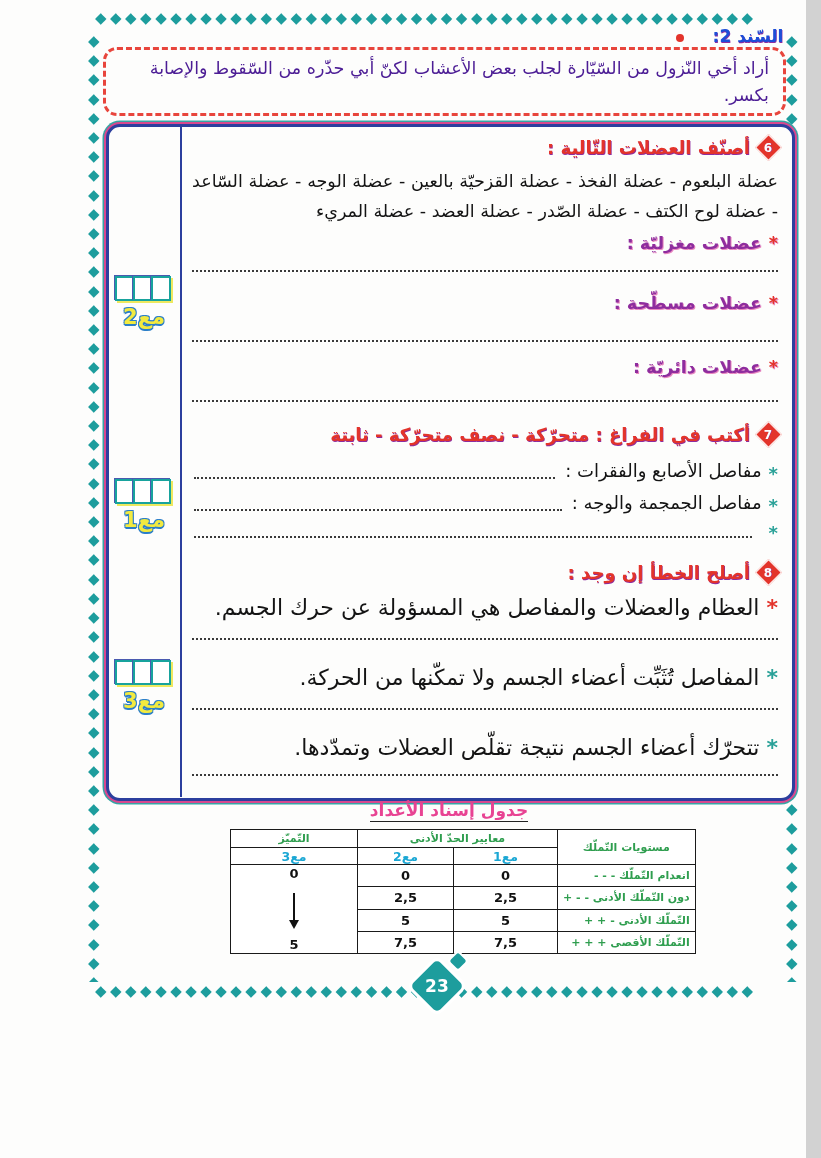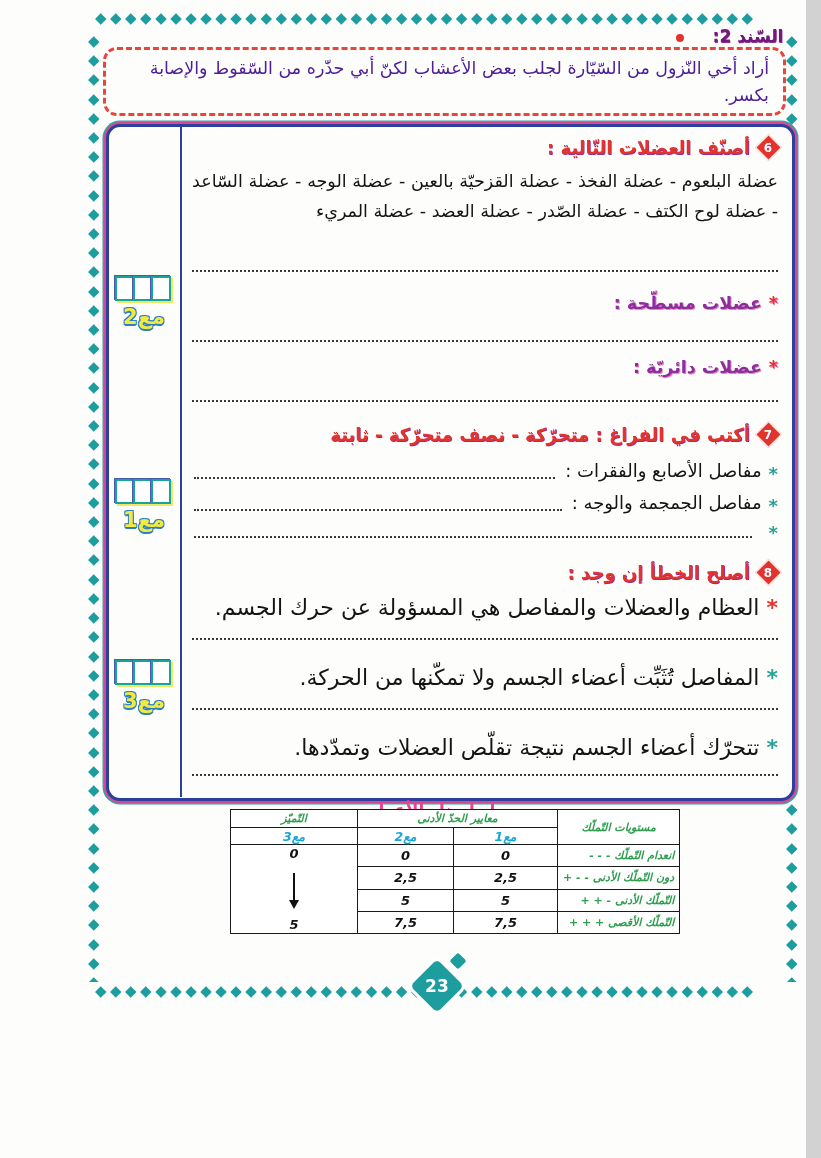--- a/index.html
+++ b/index.html
@@ -7,21 +7,21 @@
   .page { position:relative; width:821px; height:1158px; background:#fdfdfc; overflow:hidden; }
   .scan-edge { position:absolute; right:0; top:0; width:15px; height:100%; background:#d2d2d2; }
 
   
   .dia-row { position:absolute; color:#1d9d9d; font-size:15px; letter-spacing:3.5px;
              white-space:nowrap; overflow:hidden; height:20px; line-height:20px; }
   .dia-col { position:absolute; color:#1d9d9d; font-size:15px; width:16px;
              word-break:break-all; line-height:19.2px; overflow:hidden; }
 
   
-  .support-title { position:absolute; top:26px; left:688px; width:120px; color:#701a75;
+  .support-title { position:absolute; top:26px; left:688px; width:120px; color:#1d4ed8;
                    font-weight:bold; font-size:17px; text-align:center; direction:rtl;
                    text-shadow:0.5px 0.5px 0 #8e2d9e; }
   .red-dot { position:absolute; width:8px; height:8px; background:#e3342b; border-radius:50%; }
   .support-box { position:absolute; top:47px; left:103px; width:683px; height:69px;
                  border:3px dashed #e8453c; border-radius:14px; direction:rtl;
                  padding:5px 14px 0 10px; font-size:17.5px; line-height:27px; color:#4c1d95; }
 
   
   .main-box { position:absolute; top:124px; left:106px; width:689px; height:677px;
               border:3px solid #2c3f9e; border-radius:14px;
@@ -51,22 +51,22 @@
   .dotline { position:absolute; left:192px; width:586px; height:0; border-bottom:2.5px dotted #3a3a3a; }
   .item-row { display:flex; align-items:flex-end; font-size:18px; color:#141414; }
   .item-row .lbl { white-space:nowrap; line-height:26px; }
   .item-row .dots { flex:1; border-bottom:2.5px dotted #3a3a3a; margin:0 10px 5px 2px; }
   .stmt { font-size:22px; line-height:27px; color:#141414; }
 
   
   .table-title { position:absolute; top:800px; left:230px; width:438px; text-align:center; }
   .table-title span { display:inline-block; color:#e84393; font-weight:bold; font-size:17px;
                       direction:rtl; border-bottom:1.5px solid #222; padding-bottom:1px; }
-  .gtable { position:absolute; top:809px; left:230px; border-collapse:collapse; direction:rtl;
-            background:#fff;font-style:italic; }
+  .gtable { position:absolute; top:829px; left:230px; border-collapse:collapse; direction:rtl;
+            background:#fff; }
   .gtable td, .gtable th { border:1.5px solid #1a1a1a; text-align:center; vertical-align:middle; }
   .g-green { color:#2f9e4f; font-weight:bold; font-size:11px; }
   .g-cyan  { color:#1ba7d4; font-weight:bold; font-size:12.5px; }
   .g-num   { color:#111; font-weight:bold; font-size:13px; }
   .g-level { text-align:right !important; padding:0 5px; white-space:nowrap; }
   .exc-cell-inner { height:88px; display:flex; flex-direction:column; align-items:center;
                     justify-content:space-between; padding:1px 0; }
   .arrow { width:0; border-left:2px solid #111; height:32px; position:relative; }
   .arrow::after { content:""; position:absolute; left:-6px; bottom:-9px; border:5px solid transparent;
                   border-top:9px solid #111; }
@@ -125,20 +125,23 @@
     <div class="score-label">مع3</div>
   </div>
 
   <div class="blk ex-header" style="top:137px;">
     <span class="num-diamond">
         <span>6</span>
       </span>
     <span>أصنّف العضلات التّالية :</span>
   </div>
   <div class="blk para" style="top:166px;">عضلة البلعوم - عضلة الفخذ - عضلة القزحيّة بالعين - عضلة الوجه - عضلة السّاعد - عضلة لوح الكتف - عضلة الصّدر - عضلة العضد - عضلة المريء</div>
+  <div class="blk cat-head" style="top:233px;">
+    <span class="star purple">*</span><span>عضلات مغزليّة :</span>
+  </div>
   <div class="dotline" style="top:270px;"></div>
   <div class="blk cat-head" style="top:293px;text-align:right;">
     <span class="star purple">*</span><span>عضلات مسطّحة :</span>
   </div>
   <div class="dotline" style="top:340px;"></div>
   <div class="blk cat-head" style="top:357px;text-align:right;">
     <span class="star purple">*</span><span>عضلات دائريّة :</span>
   </div>
   <div class="dotline" style="top:400px;"></div>
 

